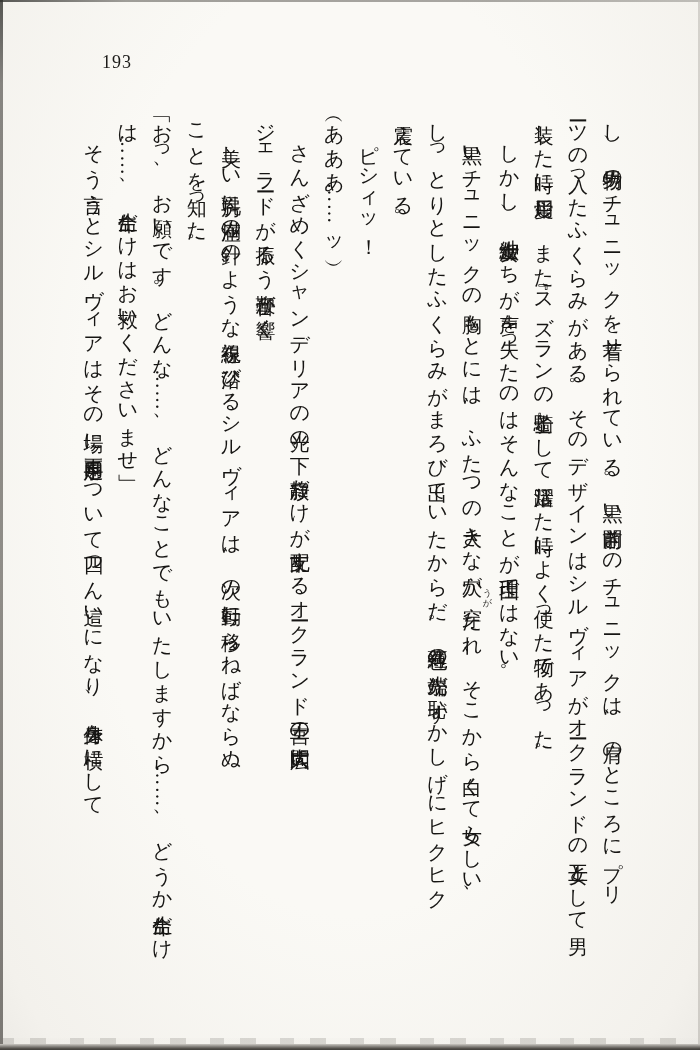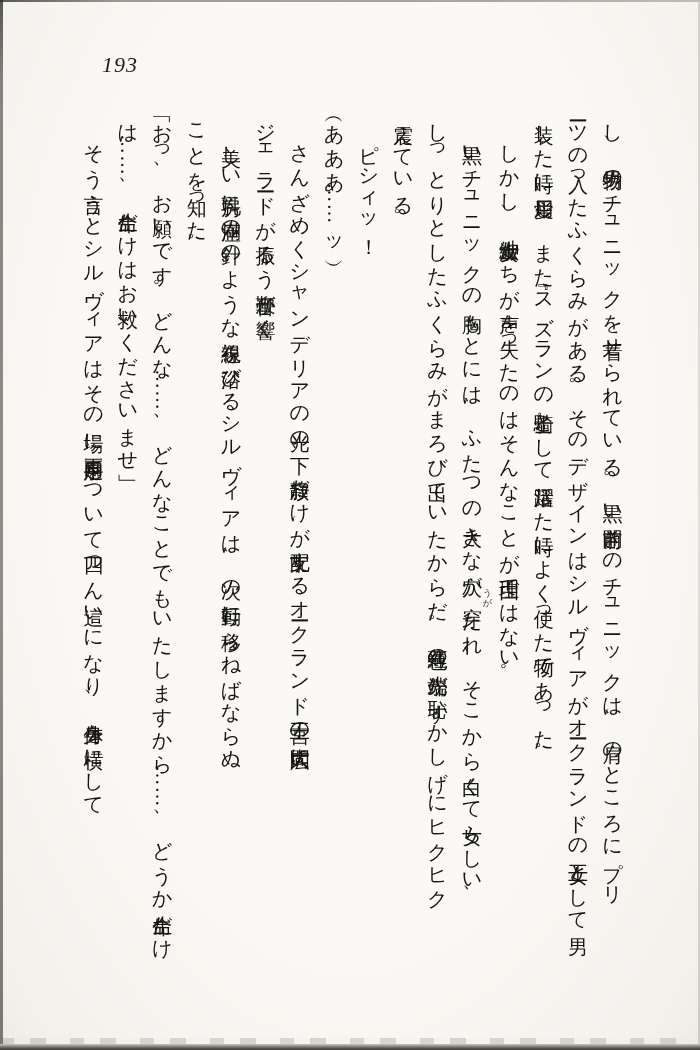--- a/index.html
+++ b/index.html
@@ -44,22 +44,21 @@
   .edge-right {
     position: absolute; top: 0; right: 0;
     width: 2px; height: 100%;
     background: linear-gradient(to bottom, #c5c2bc, #d8d5cf 50%, #c0bdb7);
     opacity: 0.7;
   }
   .page-number {
     position: absolute;
     top: 52px;
     left: 102px;
-    font-style: italic;
-    font-size: 22px;
+    font-size: 18px;
     letter-spacing: 1px;
     color: #1c1b19;
   }
   .text-block {
     position: absolute;
     top: 110px;
     right: 70px;
     height: 844px;
     writing-mode: vertical-rl;
     text-orientation: mixed;

